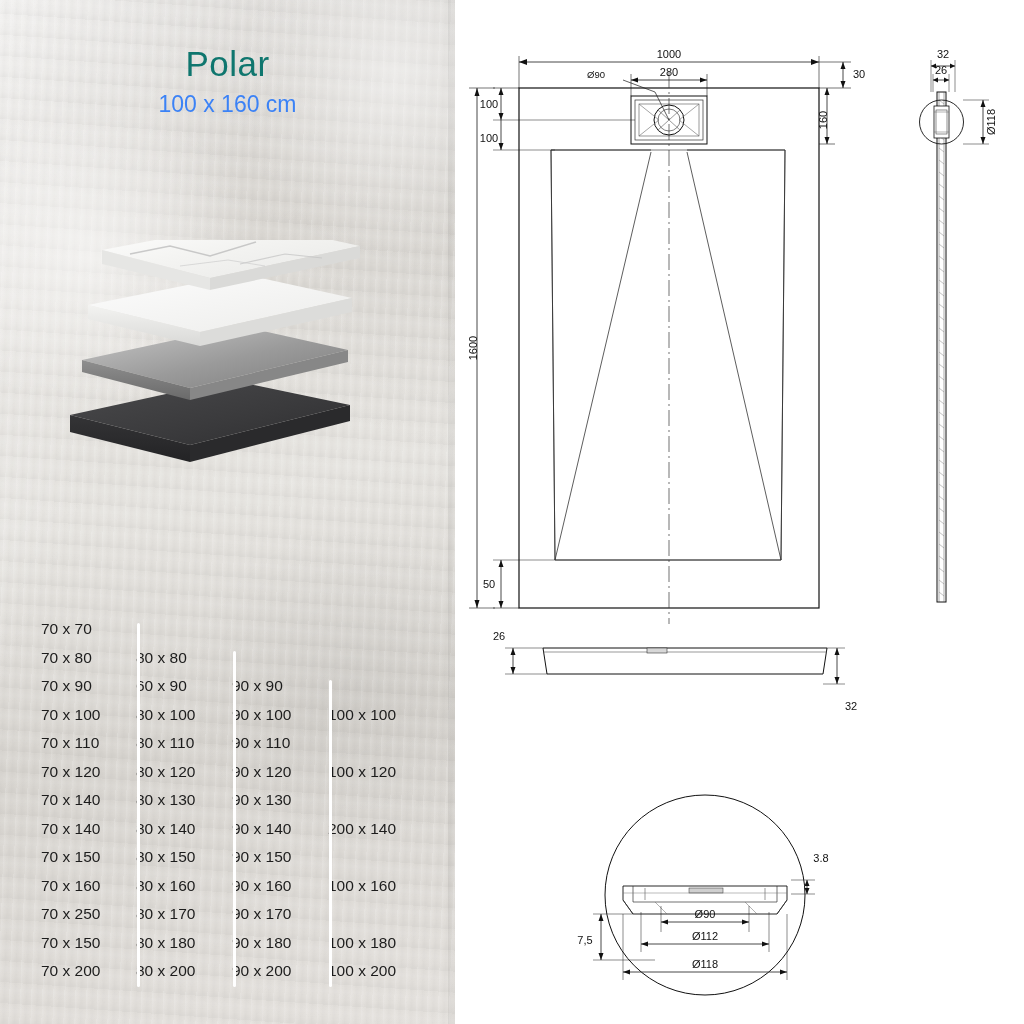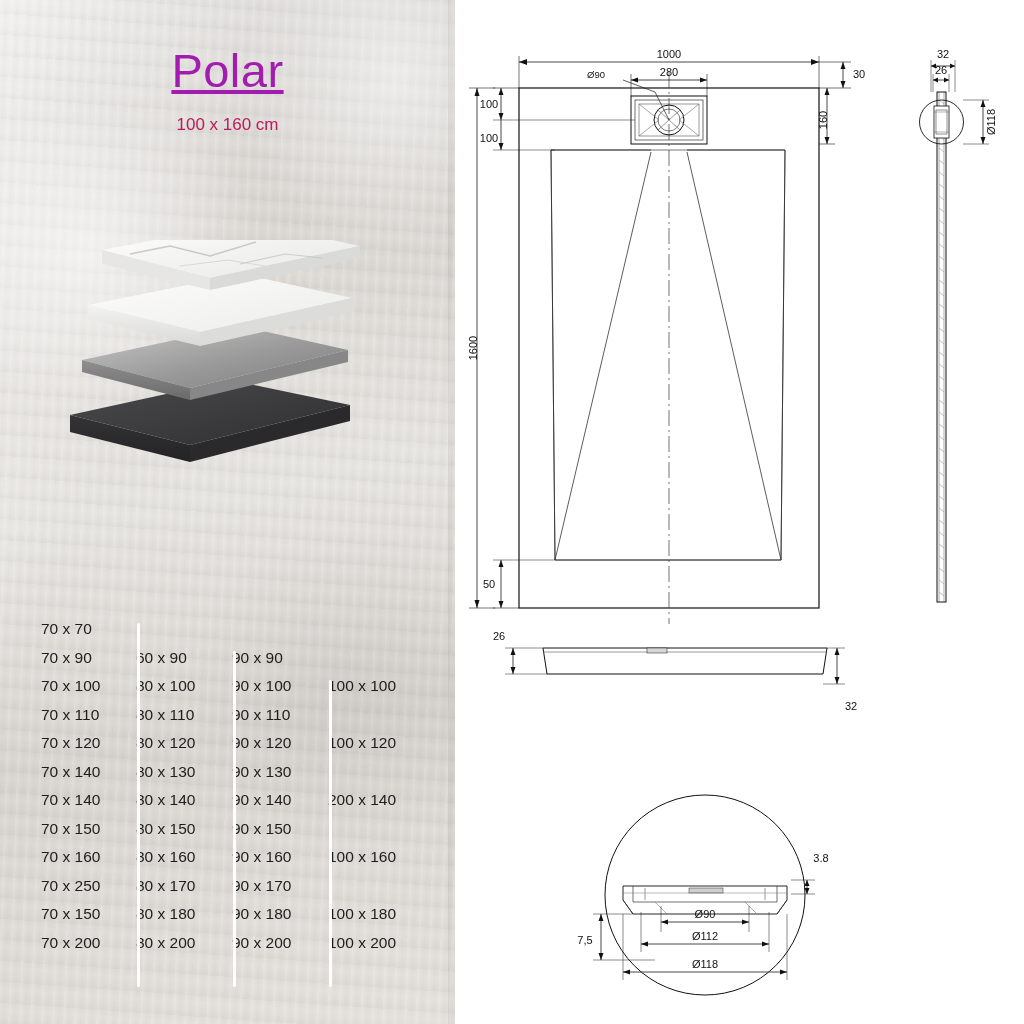--- a/index.html
+++ b/index.html
@@ -56,30 +56,29 @@
     background: linear-gradient(90deg, rgba(0,0,0,0.06), rgba(255,255,255,0));
   }
 
   .title-block {
     position: absolute;
     left: 0; top: 46px;
     width: 455px;
     text-align: center;
   }
   .title {
-    color: #a21caf;
-    font-size: 47px;
+    color: #0f766e;
+    font-size: 35px;
     letter-spacing: .5px;
     line-height: 1.05;
-    text-decoration: underline;
   }
   .subtitle {
-    color: #be185d;
-    font-size: 17px;
-    margin-top: 21px;
+    color: #3b82f6;
+    font-size: 23px;
+    margin-top: 9px;
     line-height: 1.05;
   }
 
   
   .layers {
     position: absolute;
     left: 60px; top: 240px;
     width: 330px; height: 290px;
   }
   .layers svg { display:block; }
@@ -216,20 +215,26 @@
   </div>
 
   <div class="size-table">
     <div class="divider d1"></div>
     <div class="divider d2"></div>
     <div class="divider d3"></div>
 
     <div class="sz-row">
       <div class="sz-cell c0">70 x 70</div>
       <div class="sz-cell"></div>
+      <div class="sz-cell"></div>
+      <div class="sz-cell"></div>
+    </div>
+    <div class="sz-row">
+      <div class="sz-cell c0">70 x 80</div>
+      <div class="sz-cell">80 x 80</div>
       <div class="sz-cell"></div>
       <div class="sz-cell"></div>
     </div>
     <div class="sz-row">
       <div class="sz-cell c0">70 x 90</div>
       <div class="sz-cell">60 x 90</div>
       <div class="sz-cell">90 x 90</div>
       <div class="sz-cell"></div>
     </div>
     <div class="sz-row">

